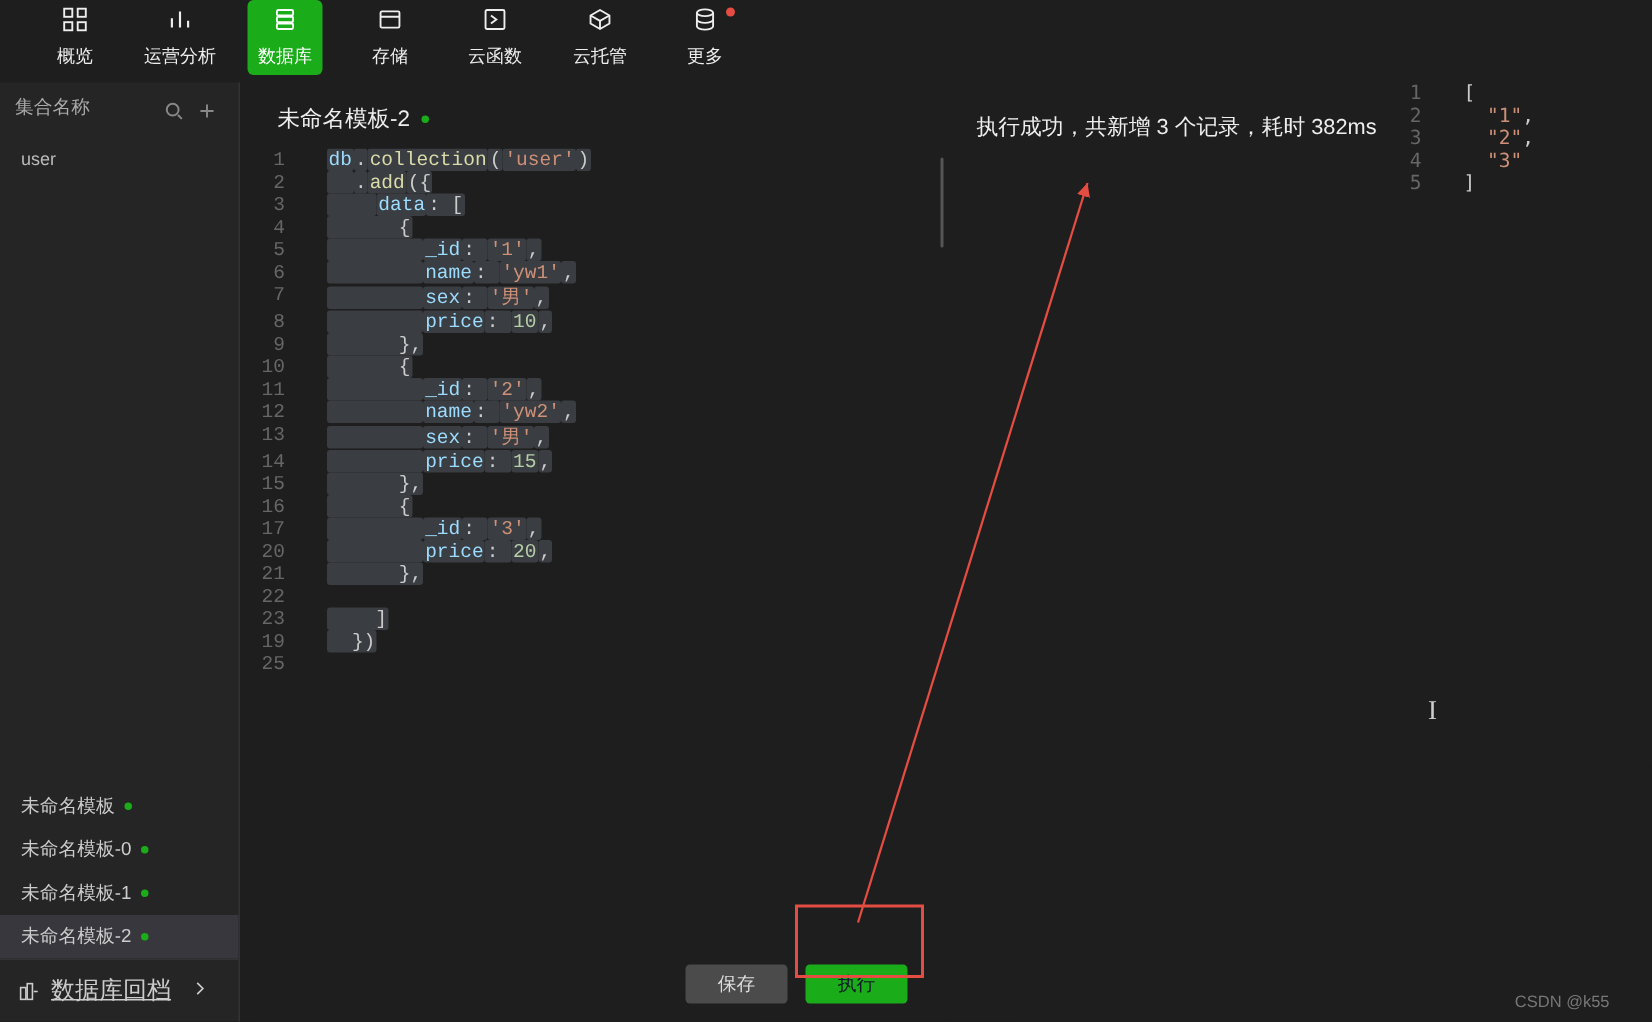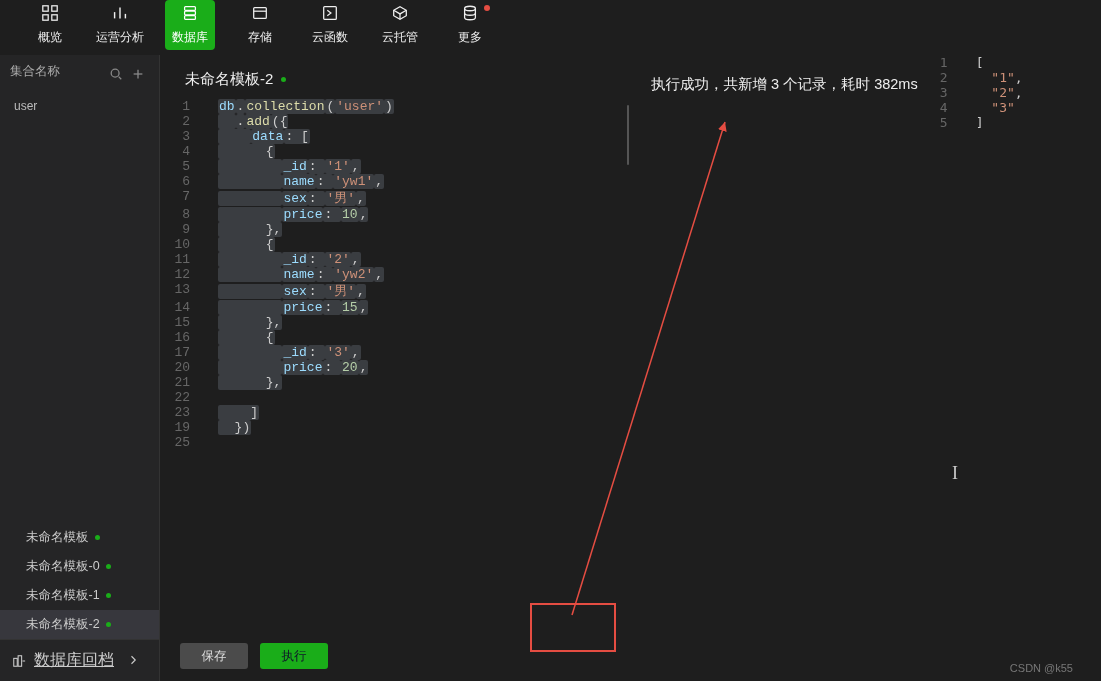--- a/index.html
+++ b/index.html
@@ -54,21 +54,21 @@
   .collection-item {
     padding: 6px 14px; font-size: 12px; color: #bbb; cursor:pointer;
   }
   .spacer { flex:1; }
   .adv-header {
     display:flex; align-items:center; padding:8px 12px; border-top:1px solid #333;
     color:#ccc; font-size:13px;
   }
   .adv-header span:first-child { flex:1; }
   .tpl-item {
-    padding: 6px 26px; font-size:12.5px; color:#ccc; display:flex; align-items:center; cursor:pointer;
+    padding: 6px 14px; font-size:12.5px; color:#ccc; display:flex; align-items:center; cursor:pointer;
   }
   .tpl-item.active { background: #37373d; }
   .dot { width:5px;height:5px;border-radius:50%;background:#1aad19;margin-left:6px; }
   .rollback {
     border-top:1px solid #333; padding:10px 12px; display:flex; align-items:center;
     font-size:16px; color:#ccc; cursor:pointer;text-decoration:underline;
   }
   .rollback svg { margin-right:8px; }
   .rollback .chev { margin-left:auto; }
 
@@ -92,21 +92,21 @@
     flex-shrink:0;
   }
   .code { color:#ccc;margin-left:16px; }
   .hlbg { background:#3a3d41; padding:0 1px; border-radius:2px; }
   .fn { color:#dcdcaa; }
   .str { color:#ce9178; }
   .num { color:#b5cea8; }
   .prop { color:#9cdcfe; }
   .punc { color:#ccc; }
 
-  .btn-row { padding: 12px 20px; display:flex; gap:12px; }
+  .btn-row { padding: 12px 20px; display:flex; justify-content:flex-end; gap:12px; }
   .btn {
     min-width: 68px; height:26px; border-radius:3px;
     display:flex; align-items:center; justify-content:center;
     font-size:12.5px; cursor:pointer;
   }
   .btn-gray { background:#4b4b4b; color:#ddd; }
   .btn-green { background:#1aad19; color:#0f172a; }
   .annot-box { position:absolute; border:2px solid #e54d42; pointer-events:none; }
   .arrow-svg { position:absolute; pointer-events:none; }
 

